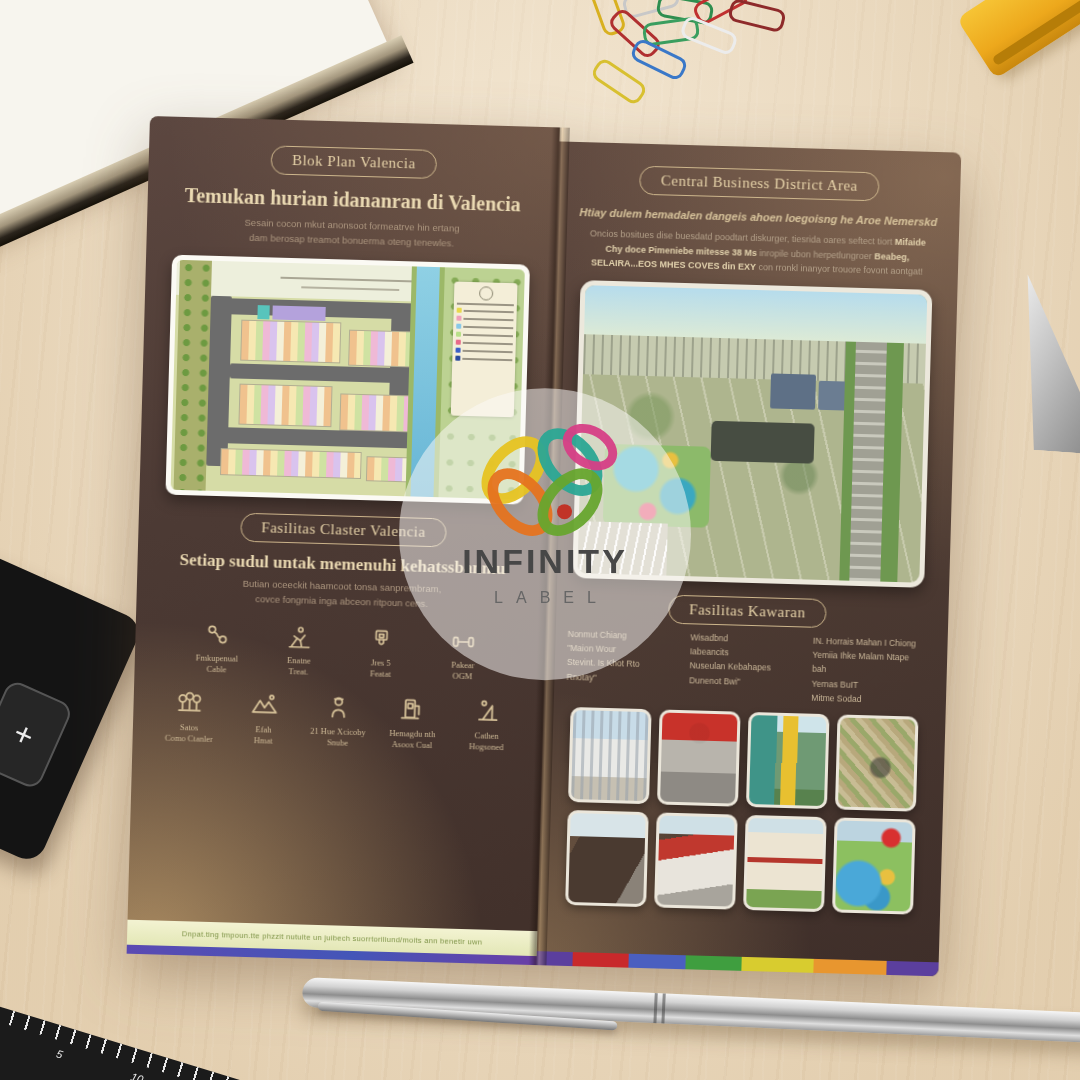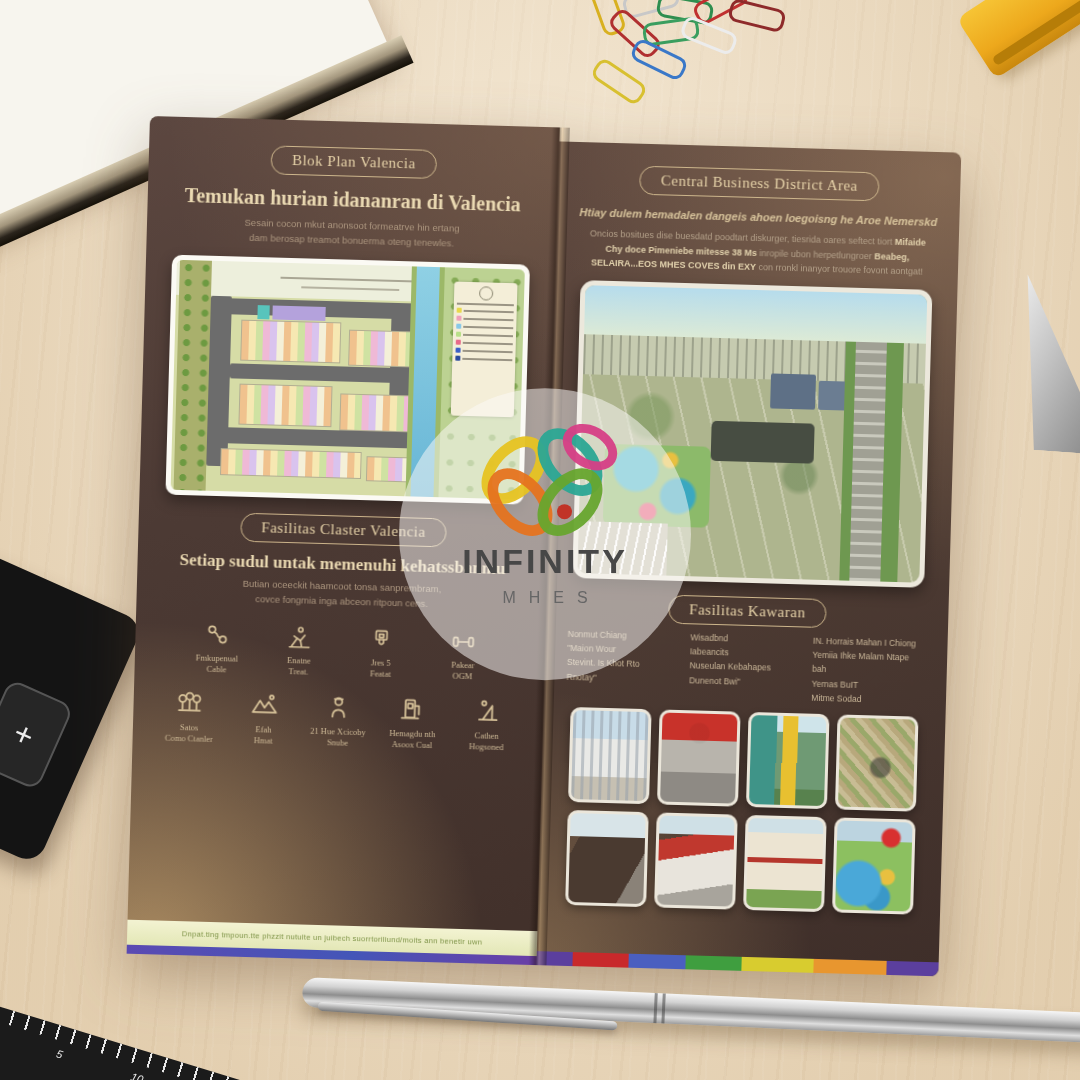--- a/index.html
+++ b/index.html
@@ -471,14 +471,14 @@
 <div class="abs wm">
   <div class="wm-logo">
     <div class="petal pt-yellow"></div>
     <div class="petal pt-teal"></div>
     <div class="petal pt-magenta"></div>
     <div class="petal pt-orange"></div>
     <div class="petal pt-green"></div>
     <div class="pt-dot"></div>
   </div>
   <div class="wm-title">INFINITY</div>
-  <div class="wm-sub">MHES</div>
+  <div class="wm-sub">LABEL</div>
 </div>
 
 </body></html>

